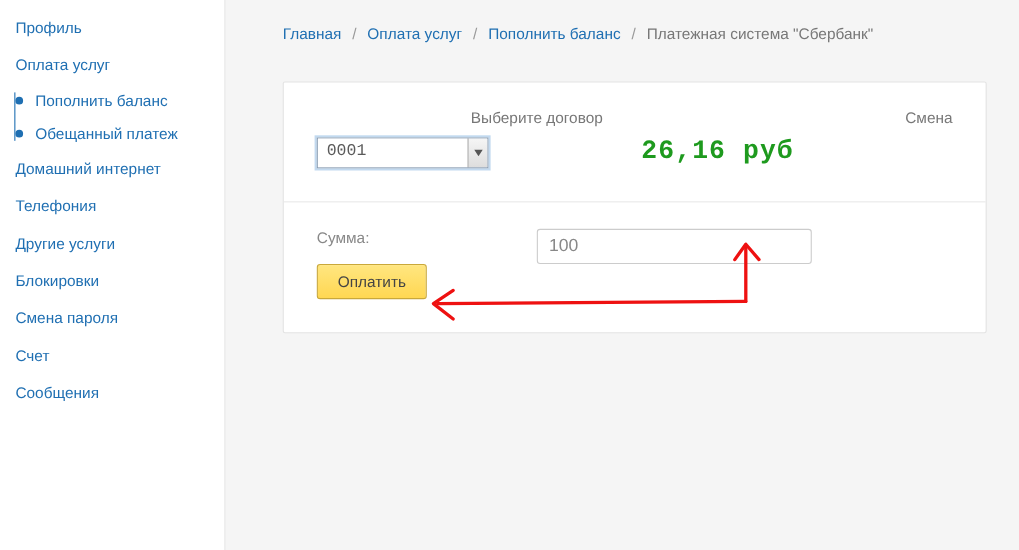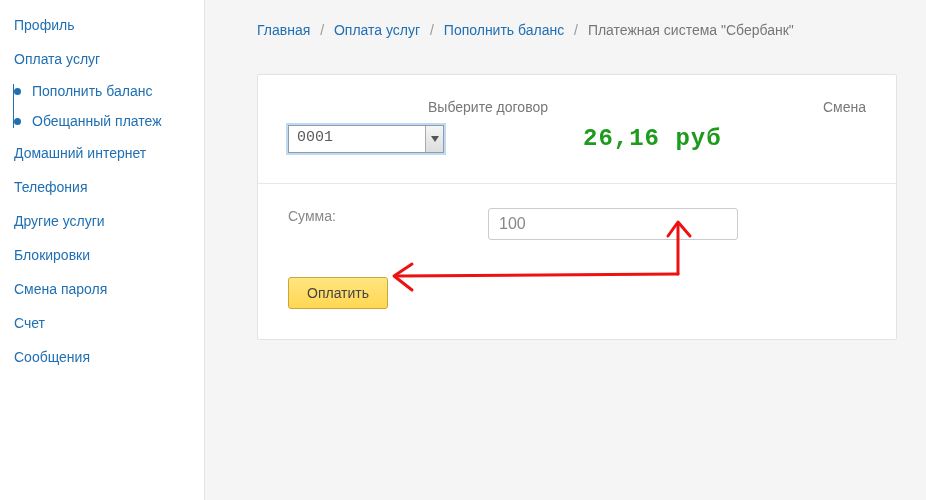--- a/index.html
+++ b/index.html
@@ -148,21 +148,20 @@
   }
   .pay-btn {
     display: inline-block;
     background: linear-gradient(#ffe680,#ffd752);
     border: 1px solid #c9a83a;
     border-radius: 3px;
     padding: 7px 18px;
     font-size: 14px;
     color: #444;
     cursor: pointer;
-    margin-top: 37px;
   }
   .annotation {
     position: absolute;
     left: 120px;
     top: 30px;
     pointer-events: none;
   }
 </style>
 </head>
 <body>

